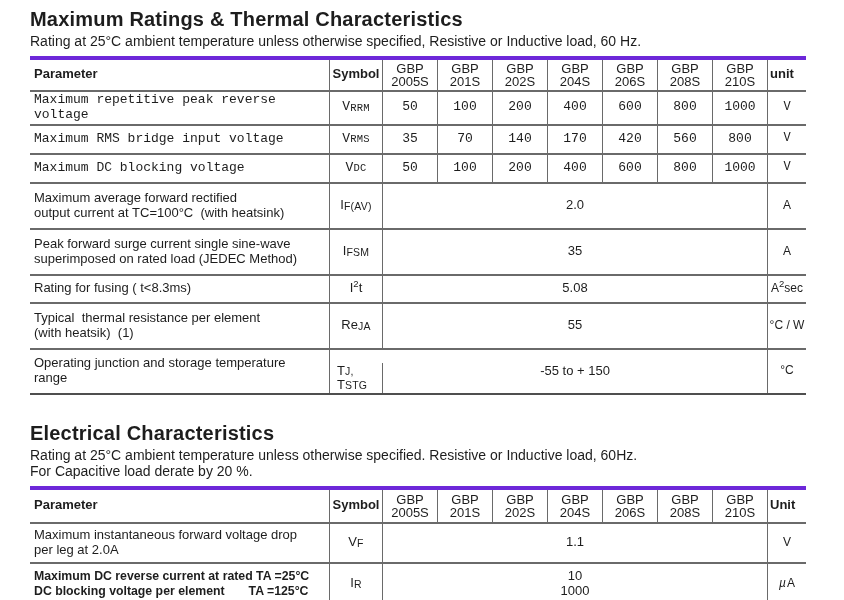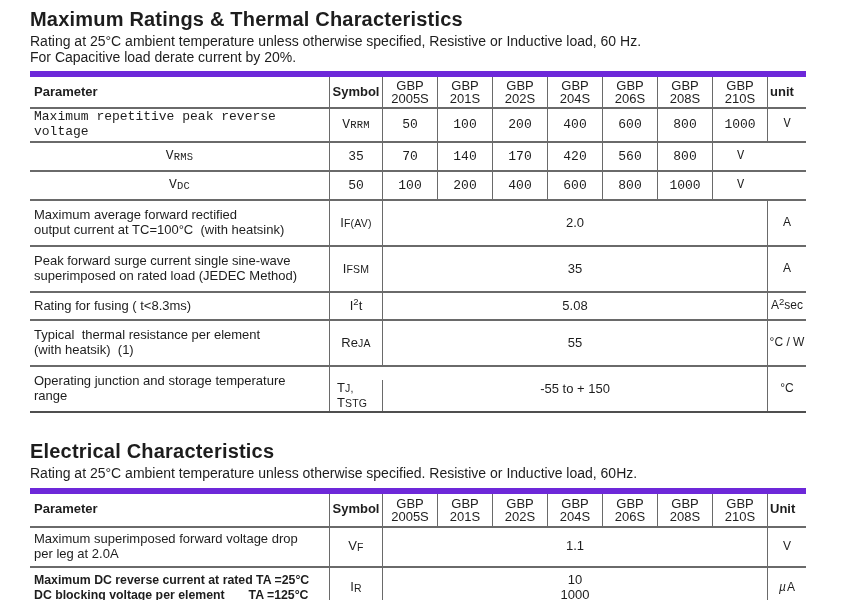--- a/index.html
+++ b/index.html
@@ -1,21 +1,21 @@
 <!DOCTYPE html>
 <html><head>
 <meta charset="utf-8">
 <style>
   html,body{margin:0;padding:0;background:#ffffff;}
   body{width:844px;height:600px;font-family:"Liberation Sans",sans-serif;color:#1d1d1d;}
   .page{position:relative;width:844px;height:600px;overflow:hidden;}
   .content{padding:8px 0 0 30px;}
   .title{font-size:20px;font-weight:bold;letter-spacing:.2px;margin:0 0 3px 0;}
   .sub{font-size:14px;line-height:1.05;margin:0 0 1px 0;}
-  .tbl{width:776px;border-top:6px solid #6d28d9;border-bottom:2px solid #4f4f4f;margin-top:7px;}
+  .tbl{width:776px;border-top:4px solid #6d28d9;border-bottom:2px solid #4f4f4f;margin-top:7px;}
   .row{display:grid;grid-template-columns:300px 53px 55px 55px 55px 55px 55px 55px 55px 38px;border-bottom:2px solid #6a6a6a;}
   .tbl .row:last-child{border-bottom:none;}
   .c{border-right:1px solid #6a6a6a;display:flex;align-items:center;justify-content:center;font-size:13px;line-height:1.15;padding:1px 2px;box-sizing:border-box;}
   .row .c:last-child{border-right:none;}
   .param{justify-content:flex-start;text-align:left;padding-left:4px;white-space:pre-wrap;}
   .hcell{font-weight:bold;}
   .phead{justify-content:flex-start;padding-left:4px;}
   .uhead{justify-content:flex-start;padding-left:2px;}
   .model{flex-direction:column;line-height:1.0;font-size:13px;}
   .val{white-space:pre-wrap;text-align:center;line-height:1.1;}
@@ -32,21 +32,20 @@
 </style>
 </head>
 <body>
 
 <div class="page">
  <div class="content">
 
   <div>
     <div class="title">Maximum Ratings &amp; Thermal Characteristics</div>
     <div class="sub">Rating at 25°C ambient temperature unless otherwise specified, Resistive or Inductive load, 60 Hz.</div>
-    <div class="sub">For Capacitive load derate current by 20%.</div>
 
     <div class="tbl">
 
       <div class="row h30">
         <div class="c param hcell phead">Parameter</div>
         <div class="c hcell">Symbol</div>
         <div class="c model">
               <div>GBP</div>
               <div>2005S</div>
             </div>
@@ -89,37 +88,39 @@
         <div class="c val">400</div>
         <div class="c val">600</div>
         <div class="c val">800</div>
         <div class="c val">1000</div>
         <div class="c unitc">
               <span>V</span>
             </div>
       </div>
 
       <div class="row h27">
+        <div class="c param">Maximum RMS bridge input voltage</div>
         <div class="c">
               <span>V</span>
               <span class="sb">RMS</span>
             </div>
         <div class="c val">35</div>
         <div class="c val">70</div>
         <div class="c val">140</div>
         <div class="c val">170</div>
         <div class="c val">420</div>
         <div class="c val">560</div>
         <div class="c val">800</div>
         <div class="c unitc">
               <span>V</span>
             </div>
       </div>
 
       <div class="row h27">
+        <div class="c param">Maximum DC blocking voltage</div>
         <div class="c">
               <span>V</span>
               <span class="sb">DC</span>
             </div>
         <div class="c val">50</div>
         <div class="c val">100</div>
         <div class="c val">200</div>
         <div class="c val">400</div>
         <div class="c val">600</div>
         <div class="c val">800</div>
@@ -194,20 +195,21 @@
         <div class="c unitc">
               <span>°C</span>
             </div>
       </div>
     </div>
   </div>
 
   <div class="sect2">
     <div class="title">Electrical Characteristics</div>
     <div class="sub">Rating at 25°C ambient temperature unless otherwise specified. Resistive or Inductive load, 60Hz.</div>
+    <div class="sub">For Capacitive load derate by 20 %.</div>
 
     <div class="tbl">
 
       <div class="row h32">
         <div class="c param hcell phead">Parameter</div>
         <div class="c hcell">Symbol</div>
         <div class="c model">
               <div>GBP</div>
               <div>2005S</div>
             </div>
@@ -232,21 +234,21 @@
               <div>208S</div>
             </div>
         <div class="c model">
               <div>GBP</div>
               <div>210S</div>
             </div>
         <div class="c hcell uhead">Unit</div>
       </div>
 
       <div class="row h38">
-        <div class="c param">Maximum superimposed forward voltage drop
+        <div class="c param">Maximum instantaneous forward voltage drop
 per leg at 2.0A</div>
         <div class="c">
               <span>V</span>
               <span class="sb">F</span>
             </div>
         <div class="c val mergev">1.1</div>
         <div class="c unitc">
               <span>V</span>
             </div>
       </div>

